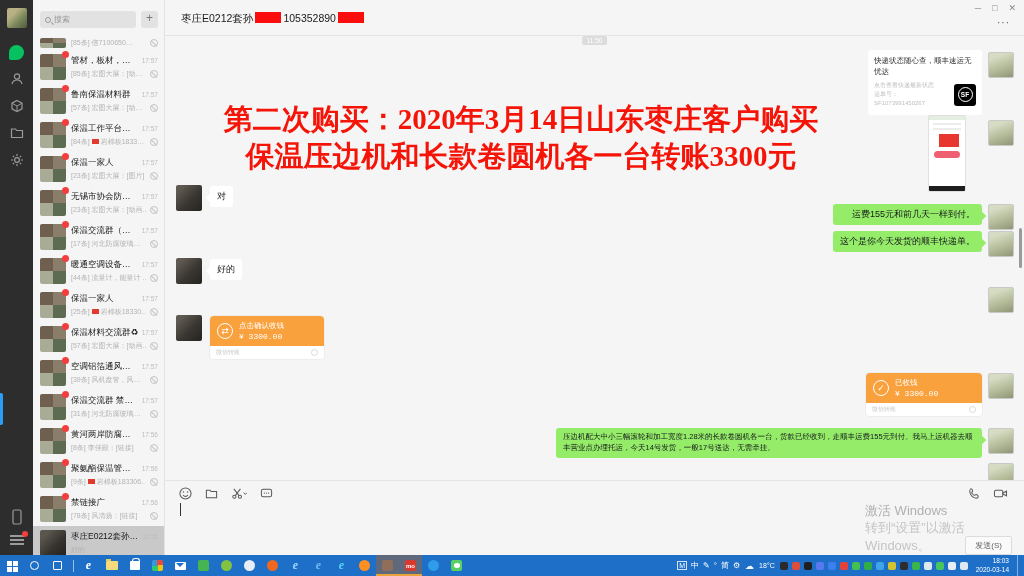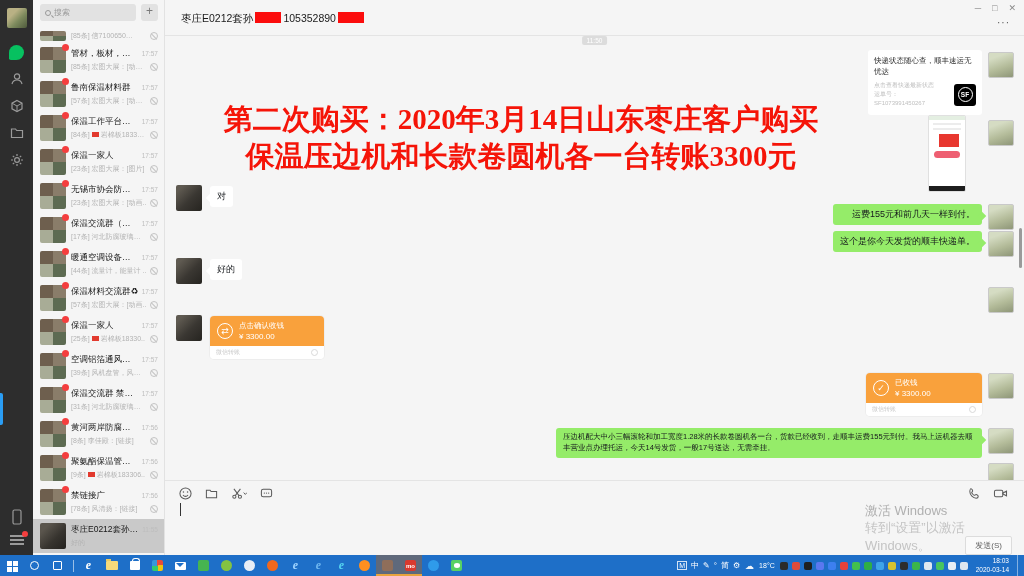--- a/index.html
+++ b/index.html
@@ -19,21 +19,21 @@
   .sb-bottom { margin-top:auto; display:flex; flex-direction:column; align-items:center; gap:10px; }
   .menu-lines { position:relative; width:14px; height:10px; }
   .menu-lines i { position:absolute; left:0; width:14px; height:1.5px; background:#9a9a9a; }
   .menu-lines i:nth-child(2){ top:4px; } .menu-lines i:nth-child(3){ top:8px; }
   .menu-dot { position:absolute; right:-4px; top:-4px; width:6px; height:6px; border-radius:50%; background:#f43e3e; }
   .blue-strip { position:absolute; left:0; top:393px; width:3px; height:32px; background:#2a9df4; z-index:9; border-radius:0 2px 2px 0; }
 
   
   .chatlist { position:absolute; left:33px; top:0; width:132px; height:555px; background:#f5f5f5;
     border-right:1px solid #e2e2e2; overflow:hidden; }
-  .search-row { display:flex; align-items:center; padding:4px 6px 5px 7px; }
+  .search-row { display:flex; align-items:center; padding:11px 6px 5px 7px; }
   .search-box { flex:1; height:17px; background:#e2e2e2; border-radius:3px; display:flex; align-items:center;
     padding:0 5px; color:#999; font-size:8px; gap:3px; }
   .mag { width:6px; height:6px; border:1px solid #999; border-radius:50%; position:relative; flex:none; }
   .mag::after { content:''; position:absolute; left:5px; top:5px; width:3px; height:1px; background:#999; transform:rotate(45deg); }
   .add-btn { width:17px; height:17px; margin-left:5px; background:#e2e2e2; border-radius:3px; color:#7a7a7a;
     font-size:12px; line-height:15px; text-align:center; flex:none; }
   .row { height:34px; padding:4px 6px 4px 7px; display:flex; align-items:center; }
   .row.selected { background:#c9c9c9; }
   .row.partial { height:17px; align-items:flex-end; padding-bottom:2px; }
   .g-avatar { position:relative; width:26px; height:26px; flex:none; border-radius:2px;
@@ -87,21 +87,21 @@
   .ps-top { height:4px; background:#e4efe2; }
   .ps-line { height:2px; background:#ececec; margin:3px 4px 0; }
   .ps-red { width:20px; height:13px; background:#e8372f; margin:4px 4px 0 10px; }
   .ps-btn { width:26px; height:7px; background:#ee5f72; border-radius:4px; margin:4px auto 0; }
   .ps-bot { position:absolute; bottom:0; left:0; right:0; height:5px; background:#1d1d1d; }
 
   .tx-card { position:absolute; width:114px; border-radius:4px; overflow:hidden; box-shadow:0 0 0 1px rgba(0,0,0,0.03); }
   .tx-top { background:#f9a13c; height:30px; display:flex; align-items:center; padding:0 7px; gap:6px; color:#fff; }
   .tx-ic { width:16px; height:16px; border:1px solid #fff; border-radius:50%; display:flex; align-items:center;
     justify-content:center; font-size:9px; flex:none; }
-  .tx-t1 { font-size:7.5px; } .tx-t2 { font-size:8px; margin-top:1px; }
+  .tx-t1 { font-size:7.5px; } .tx-t2 { font-size:8px; margin-top:1px;font-family:Liberation Mono, monospace; }
   .tx-footer { background:#fff; height:13px; display:flex; align-items:center; justify-content:space-between;
     padding:0 6px; font-size:6px; color:#c9c9c9; }
   .tx-ghost { width:7px; height:7px; border:1px solid #d9d9d9; border-radius:50%; }
   .tx-card.left::before { content:''; position:absolute; left:-3px; top:11px; width:6px; height:6px; background:#f9a13c; transform:rotate(45deg); }
 
   .vscroll { position:absolute; right:2px; top:192px; width:3px; height:40px; background:#9a9a9a; border-radius:2px; }
 
   
   .overlay { position:absolute; left:168px; top:101px; width:706px; text-align:center; z-index:20;
     font-family:"Liberation Serif","DejaVu Serif",serif; font-weight:bold; color:#f51408;
@@ -328,40 +328,40 @@
               <span class="mute"></span>
             </div>
           </div>
         </div>
         <div class="row">
           <div class="g-avatar">
             <span class="badge"></span>
           </div>
           <div class="row-main">
             <div class="l1">
+              <div class="cname">保温一家人</div>
+              <div class="ctime">17:57</div>
+            </div>
+            <div class="l2">
+              <div class="cprev">[25条] <span class="redflag"></span>岩棉板18330..</div>
+              <span class="mute"></span>
+            </div>
+          </div>
+        </div>
+        <div class="row">
+          <div class="g-avatar">
+            <span class="badge"></span>
+          </div>
+          <div class="row-main">
+            <div class="l1">
               <div class="cname">保温材料交流群♻</div>
               <div class="ctime">17:57</div>
             </div>
             <div class="l2">
               <div class="cprev">[57条] 宏图大展：[动画..</div>
-              <span class="mute"></span>
-            </div>
-          </div>
-        </div>
-        <div class="row">
-          <div class="g-avatar">
-            <span class="badge"></span>
-          </div>
-          <div class="row-main">
-            <div class="l1">
-              <div class="cname">保温一家人</div>
-              <div class="ctime">17:57</div>
-            </div>
-            <div class="l2">
-              <div class="cprev">[25条] <span class="redflag"></span>岩棉板18330..</div>
               <span class="mute"></span>
             </div>
           </div>
         </div>
         <div class="row">
           <div class="g-avatar">
             <span class="badge"></span>
           </div>
           <div class="row-main">
             <div class="l1">

